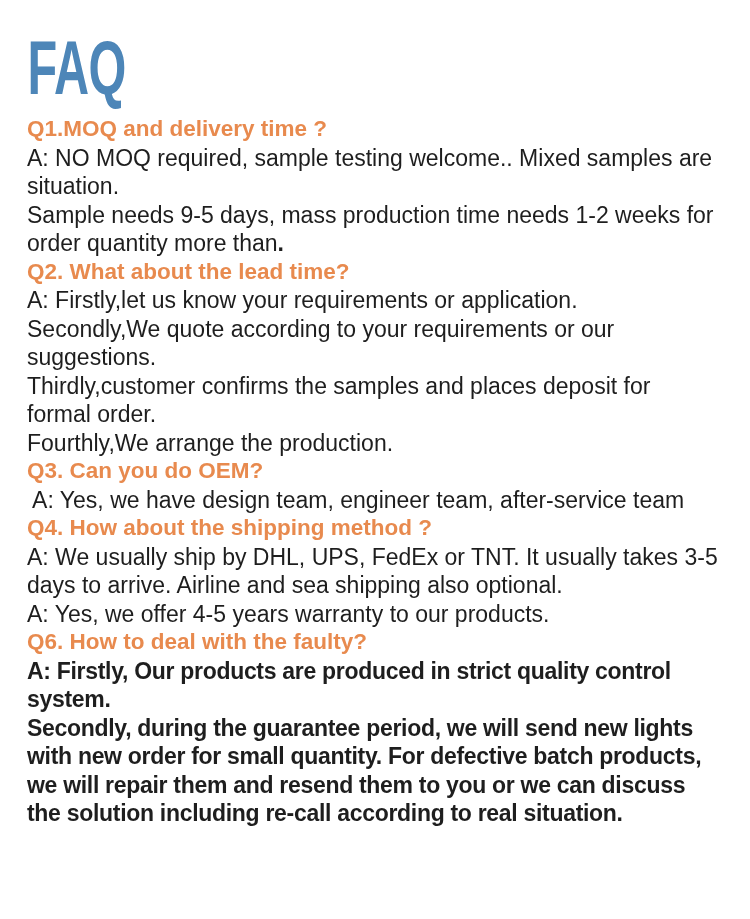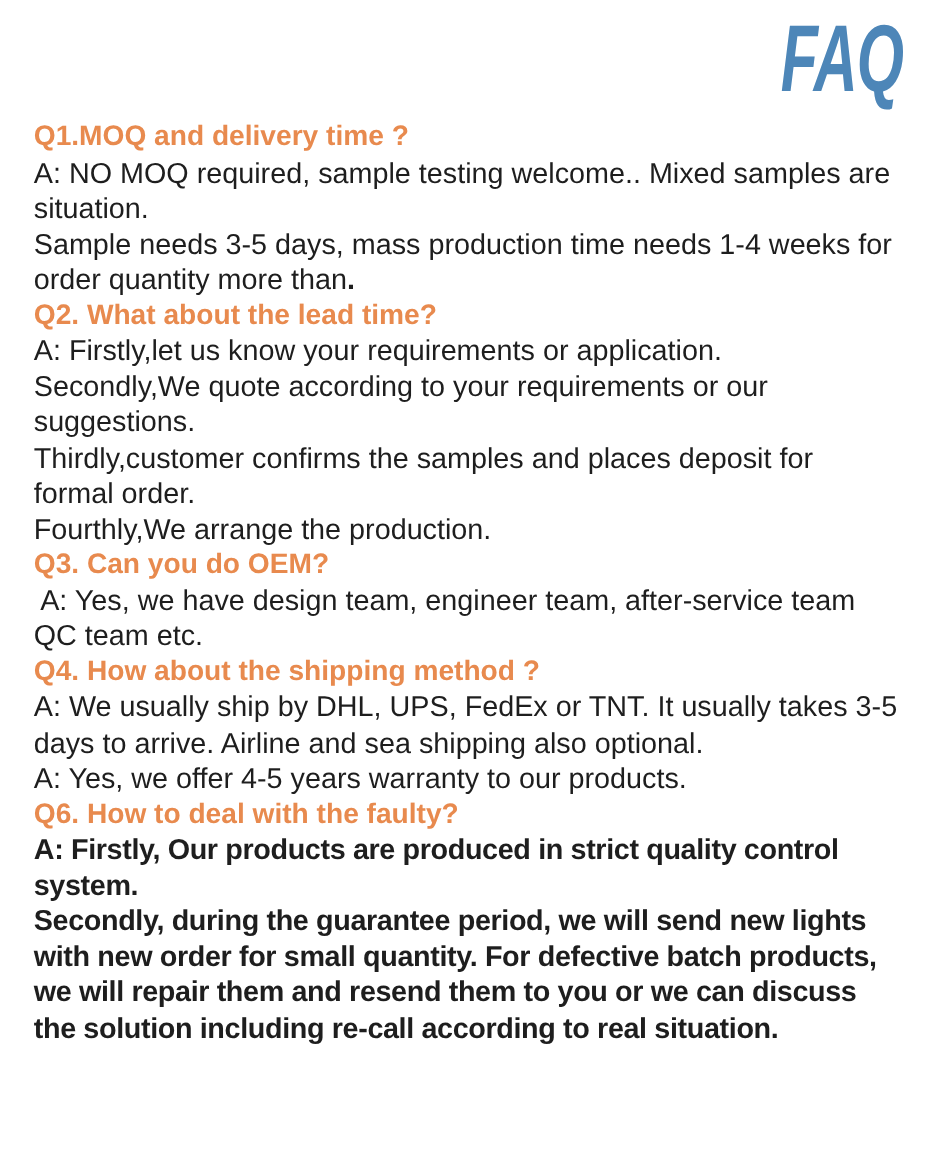--- a/index.html
+++ b/index.html
@@ -7,24 +7,23 @@
     padding: 0;
   }
   body {
     width: 750px;
     height: 919px;
     background: #ffffff;
     overflow: hidden;
     font-family: "Liberation Sans", "DejaVu Sans", sans-serif;
   }
   .title-wrap {
-    text-align: right;
-    margin-top: 8px;
+    text-align: left;
+    margin-top: 28px;
     height: 80px;
-    font-style: italic;
   }
   .page-title {
     display: inline-block;
     font-size: 76px;
     line-height: 80px;
     font-weight: bold;
     letter-spacing: -1px;
     color: #4d86b8;
     transform: scaleX(0.64);
     transform-origin: center;
@@ -60,32 +59,31 @@
 <body>
 
 <div class="title-wrap">
   <span class="page-title">FAQ</span>
 </div>
 
 <div class="content" id="faq-sections">
     <div class="q">Q1.MOQ and delivery time ?</div>
     <div class="ans">A: NO MOQ required, sample testing welcome.. Mixed samples are</div>
     <div class="ans">situation.</div>
-    <div class="ans">Sample needs 3-5 days, mass production time needs 1-4 weeks for</div>
+    <div class="ans">Sample needs 9-5 days, mass production time needs 1-2 weeks for</div>
     <div class="ans">order quantity more than<span class="bold-tail">.</span></div>
     <div class="q">Q2. What about the lead time?</div>
     <div class="ans">A: Firstly,let us know your requirements or application.</div>
     <div class="ans">Secondly,We quote according to your requirements or our</div>
     <div class="ans">suggestions.</div>
     <div class="ans">Thirdly,customer confirms the samples and places deposit for</div>
     <div class="ans">formal order.</div>
     <div class="ans">Fourthly,We arrange the production.</div>
     <div class="q">Q3. Can you do OEM?</div>
     <div class="ans"> A: Yes, we have design team, engineer team, after-service team</div>
-    <div class="ans">QC team etc.</div>
     <div class="q">Q4. How about the shipping method ?</div>
     <div class="ans">A: We usually ship by DHL, UPS, FedEx or TNT. It usually takes 3-5</div>
     <div class="ans">days to arrive. Airline and sea shipping also optional.</div>
     <div class="ans">A: Yes, we offer 4-5 years warranty to our products.</div>
     <div class="q">Q6. How to deal with the faulty?</div>
     <div class="ans bold">A: Firstly, Our products are produced in strict quality control</div>
     <div class="ans bold">system.</div>
     <div class="ans bold">Secondly, during the guarantee period, we will send new lights</div>
     <div class="ans bold">with new order for small quantity. For defective batch products,</div>
     <div class="ans bold">we will repair them and resend them to you or we can discuss</div>

